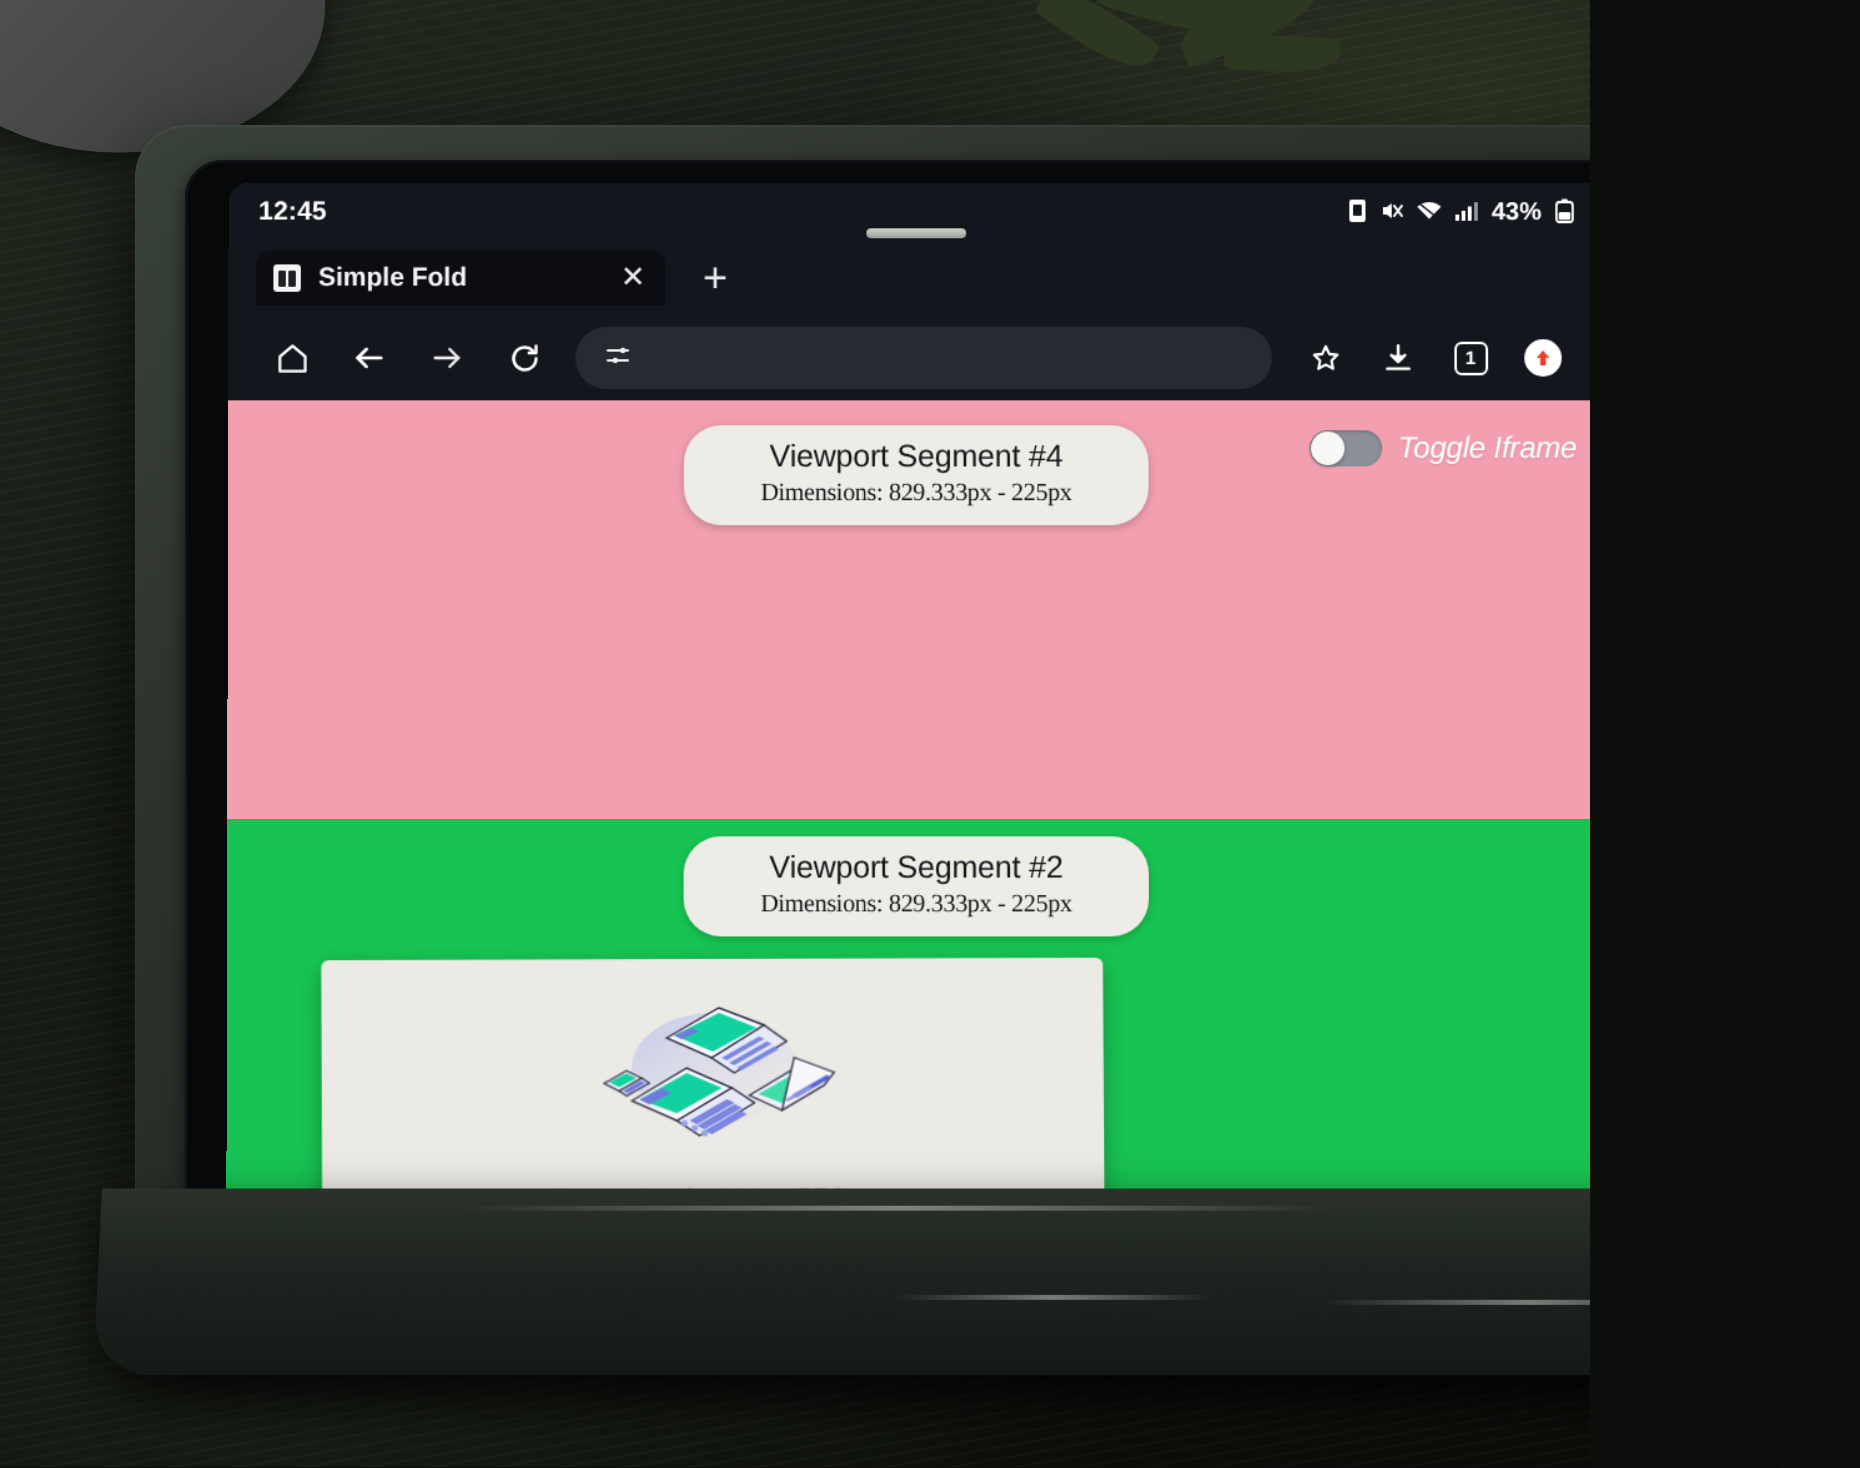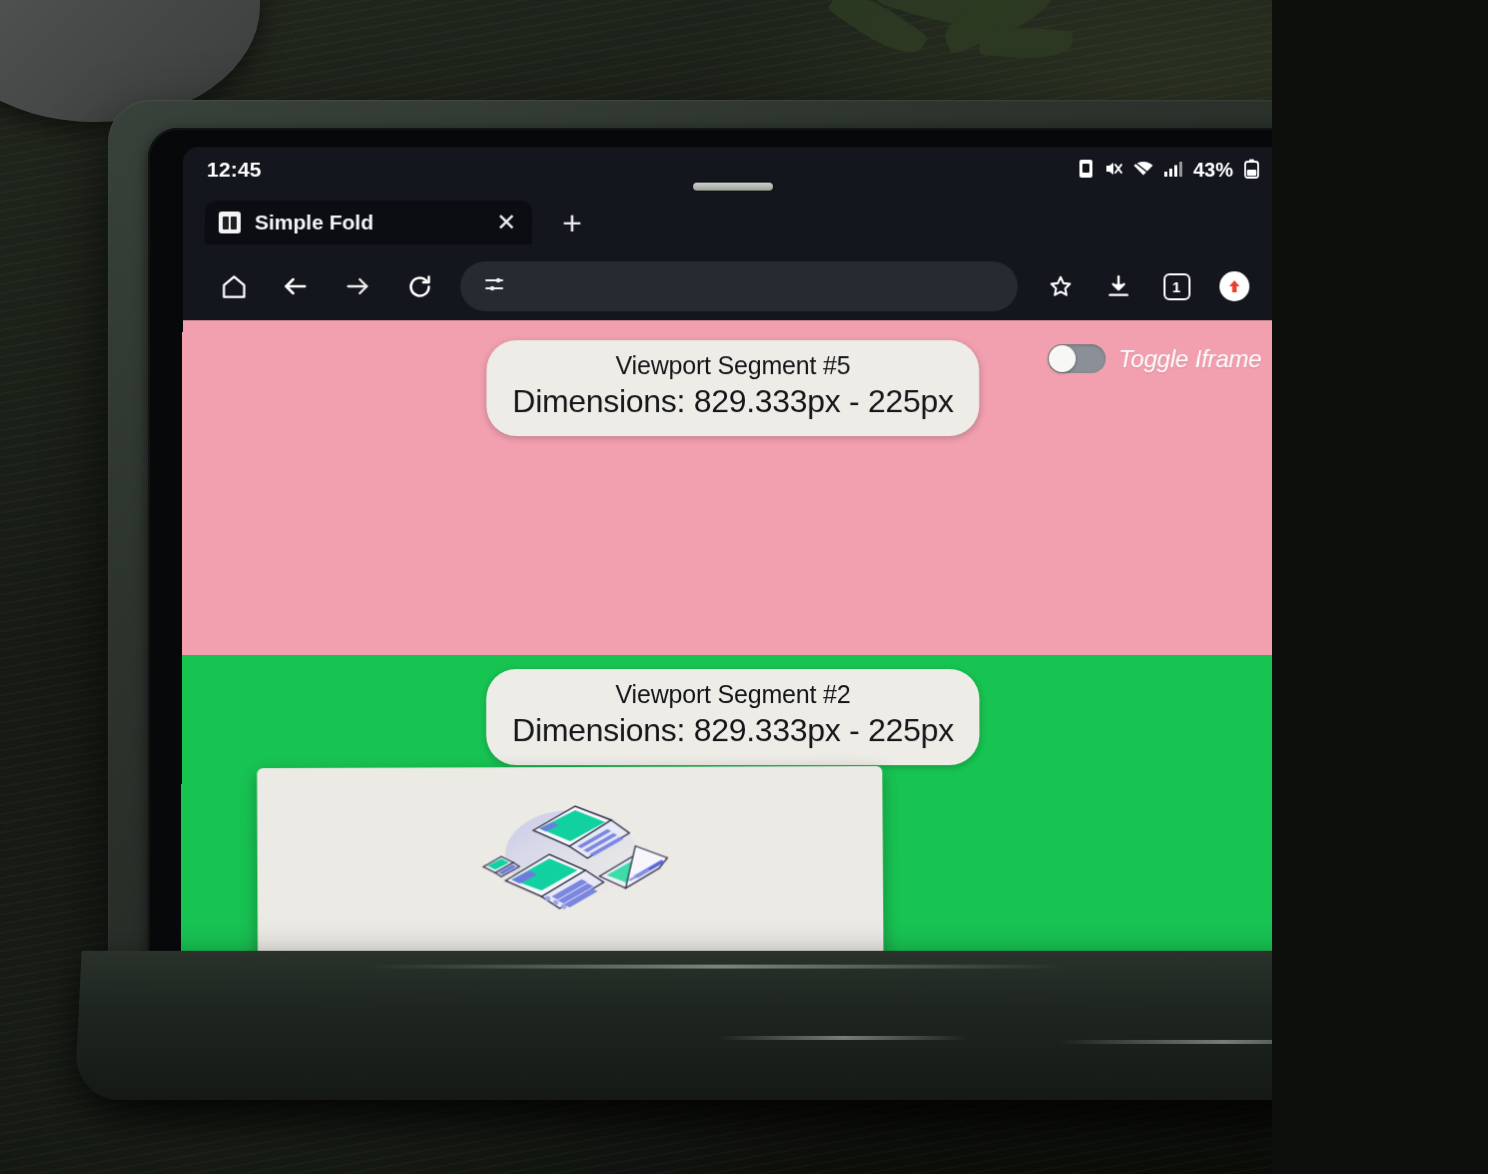--- a/index.html
+++ b/index.html
@@ -162,21 +162,21 @@
     position:absolute; left:50%; transform:translateX(-50%);
     background:#edece7; border-radius:30px;
     padding:10px 26px 13px;
     text-align:center; color:#16161a;
     box-shadow:0 2px 7px rgba(0,0,0,.22);
     min-width:372px;
   }
   .seg1 .seg-card{ top:20px; }
   .seg2 .seg-card{ top:14px; }
   .seg-card .l1{ font-size:25px; font-weight:400; line-height:1.25; letter-spacing:-.2px; }
-  .seg-card .l2{ font-size:32px; font-weight:400; line-height:1.3; letter-spacing:-.3px; white-space:nowrap; }
+  .seg-card .l2{ font-size:20px; font-weight:400; line-height:1.3; letter-spacing:-.3px; white-space:nowrap;font-family:Liberation Serif, serif; }
 
   
   .toggle-wrap{
     position:absolute; right:22px; top:24px;
     display:flex; align-items:center; gap:13px;text-align:center;
   }
   .switch{
     width:58px; height:29px; border-radius:16px; background:#8b9098;
     position:relative; box-shadow:inset 0 1px 3px rgba(0,0,0,.25);
   }
@@ -340,21 +340,21 @@
               <path d="M12 4l7 8h-4v8h-6v-8H5z"></path>
             </svg>
         </span>
       </span>
     </div>
 
     <div class="page">
 
       <div class="seg seg1">
         <div class="seg-card">
-          <div class="l1">Viewport Segment #5</div>
+          <div class="l1">Viewport Segment #4</div>
           <div class="l2">Dimensions: 829.333px - 225px</div>
         </div>
         <div class="toggle-wrap">
           <span class="switch">
               <span class="knob"></span>
             </span>
           <span class="toggle-label">Toggle Iframe</span>
         </div>
       </div>
 

